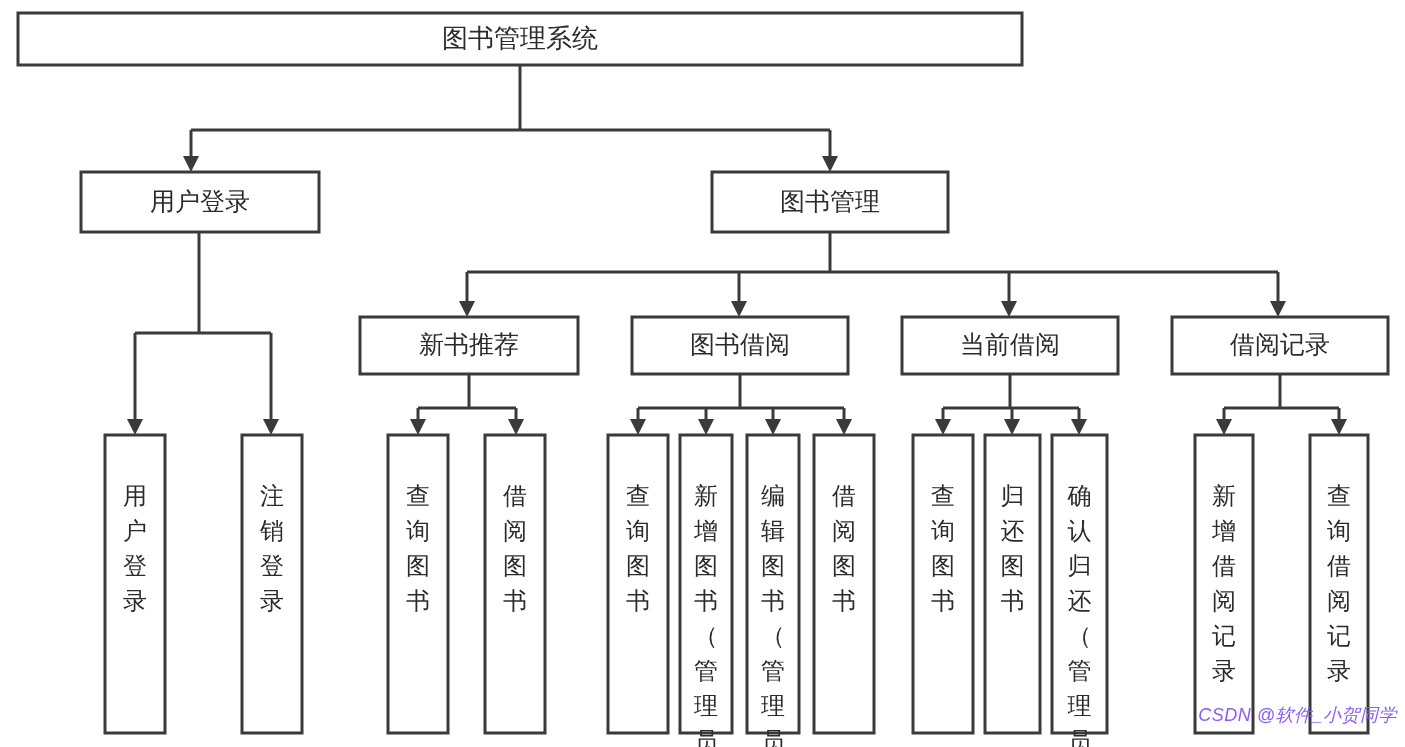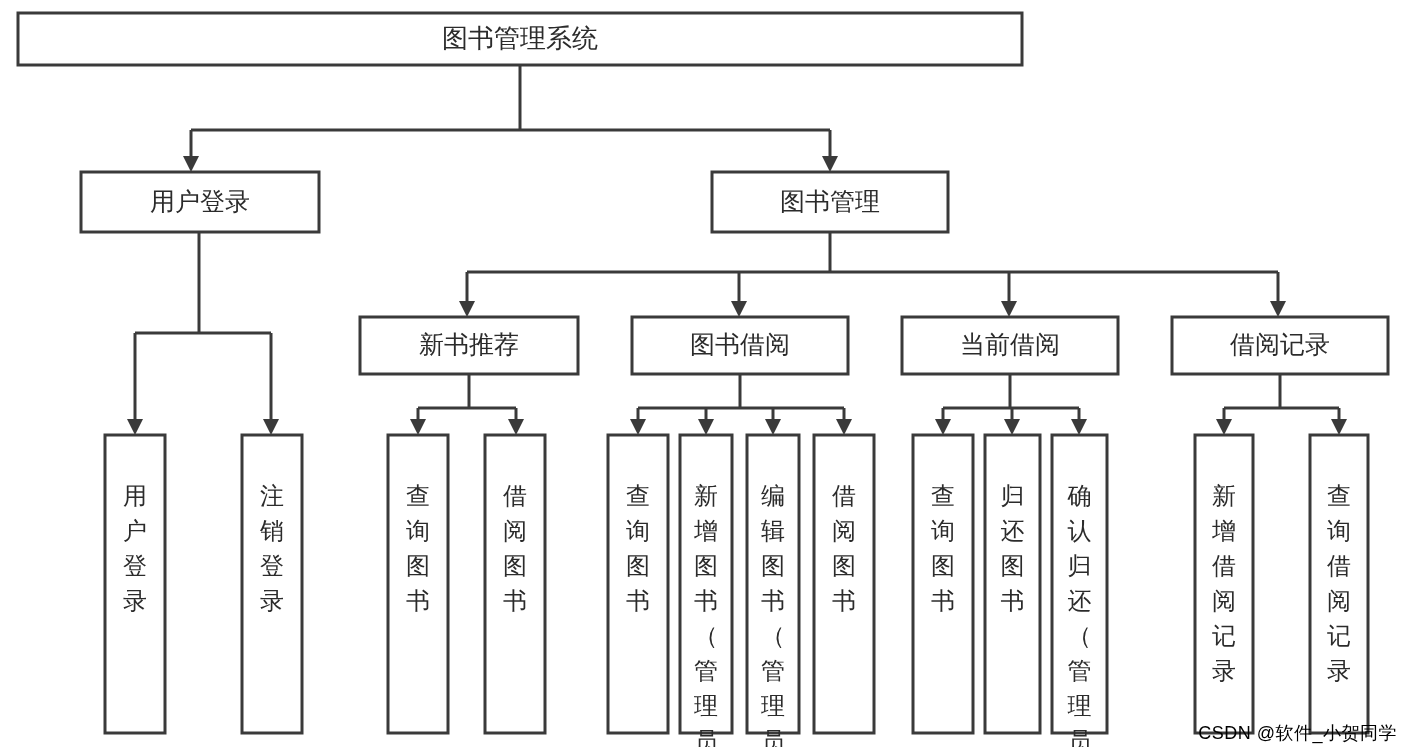--- a/index.html
+++ b/index.html
@@ -30,27 +30,28 @@
     text-anchor:middle;
     dominant-baseline:middle;
   }
   .label-h{font-size:25px;}
   .label-root{font-size:26px;}
   .label-v{font-size:24px;}
 
   .watermark{
     position:absolute;
     right:8px;
-    bottom:2px;
+    bottom:20px;
     font-size:18px;
-    color:#000000;
+    color:#8b5cf6;
     font-family:"Liberation Sans","DejaVu Sans",sans-serif;
     white-space:nowrap;
     letter-spacing:0.5px;
     pointer-events:none;
+    font-style:italic;
   }
 </style>
 </head>
 <body>
 
 <div id="diagram-root">
   <svg id="tree" viewBox="0 0 1405 747" xmlns="http://www.w3.org/2000/svg">
     <g id="edges-layer">
         <line x1="520" y1="65" x2="520" y2="130" class="connector"></line>
         <line x1="191" y1="130" x2="830" y2="130" class="connector"></line>

